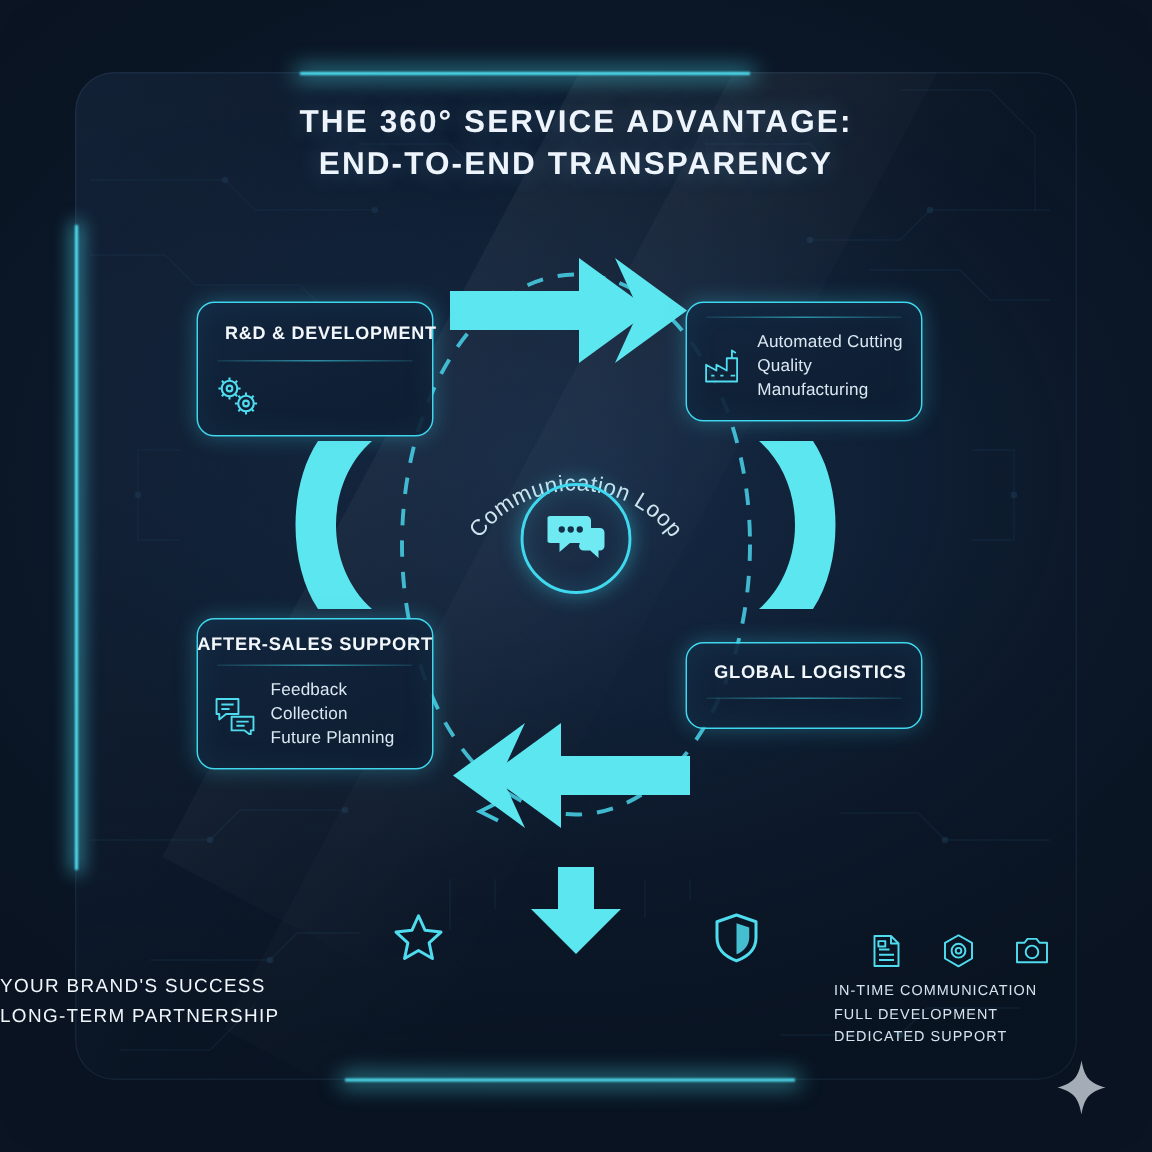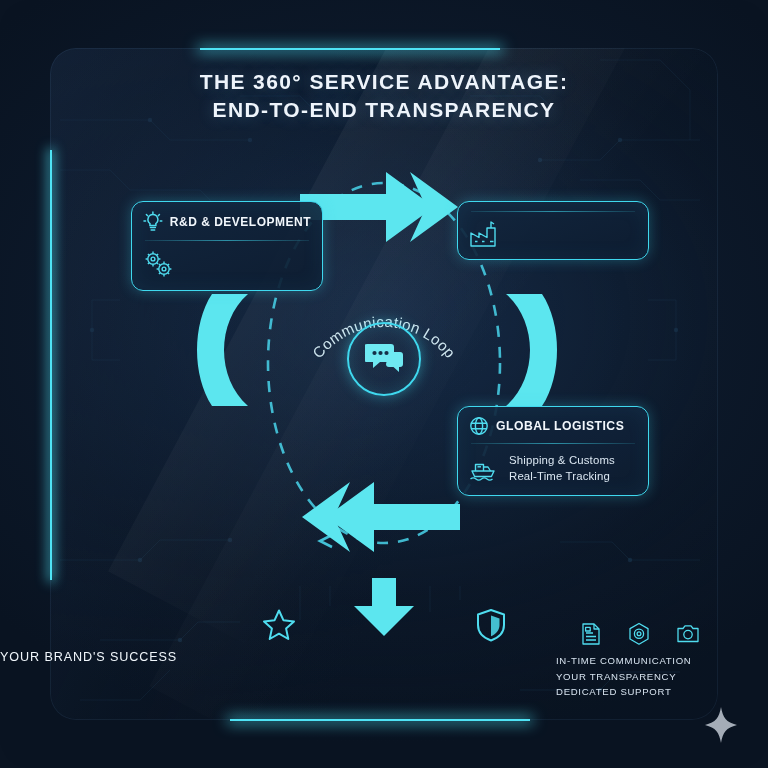--- a/index.html
+++ b/index.html
@@ -85,31 +85,31 @@
     font-size: 21px;
     font-weight: bold;
     letter-spacing: 1.4px;
     line-height: 1.32;
     text-shadow: 0 0 16px rgba(120,200,255,0.30);
   }
 
   
   .card {
     position: absolute;
-    width: 192px;
+    width: 158px;
     border-radius: 12px;
     border: 1.6px solid #3fd8ee;
     background: linear-gradient(160deg, rgba(18,38,62,0.92), rgba(13,28,48,0.92));
     box-shadow: 0 0 14px rgba(63,216,238,0.30), inset 0 0 20px rgba(40,120,165,0.13);
     padding: 9px 11px 11px 11px;
   }
   .card-rd    { left: 131px; top: 201px; }
   .card-pp    { left: 457px; top: 201px; }
   .card-as    { left: 131px; top: 412px; }
-  .card-gl    { left: 457px; top: 406px; }
+  .card-gl    { left: 457px; top: 428px; }
 
   .card-head {
     display: flex;
     align-items: center;
     gap: 7px;
     padding-bottom: 7px;
   }
   .card-head .title-txt {
     color: #f2f7fc;
     font-size: 12.2px;
@@ -325,51 +325,60 @@
   <div class="card card-pp">
     <div class="divider"></div>
     <div class="card-body">
       <svg class="ico" width="30" height="28" viewBox="0 0 30 28">
         <g fill="none" stroke="#4fdcef" stroke-width="1.4" stroke-linejoin="round">
           <path d="M2 26 V13 l8 4.5 V13 l8 4.5 V8 h8 v18 z"></path>
           <path d="M22 8 V2 l3 2"></path>
           <path d="M6 21.5 h2.5 M13 21.5 h2.5 M21 21.5 h3.5"></path>
         </g>
       </svg>
-    </div>
-  </div>
-
+      <div class="card-lines">
+        <div>Automated Cutting</div>
+        <div>Quality Manufacturing</div>
+      </div>
+    </div>
+  </div>
+
+  <div class="card card-as">
+    <div class="card-head">
+      <span class="title-txt">AFTER-SALES SUPPORT</span>
+    </div>
+    <div class="divider"></div>
+    <div class="card-body">
+      <svg class="ico" width="30" height="28" viewBox="0 0 30 28">
+        <g fill="none" stroke="#4fdcef" stroke-width="1.4" stroke-linejoin="round">
+          <path d="M1.5 3 h16 v11 h-9 l-5 4 v-4 h-2 z"></path>
+          <path d="M5 7 h9 M5 10.4 h6"></path>
+          <path d="M12.5 16 h16 v10 h-2 v3.5 l-4.5 -3.5 h-9.5 z"></path>
+          <path d="M16 19.6 h9 M16 22.6 h6"></path>
+        </g>
+      </svg>
+      <div class="card-lines">
+        <div>Feedback Collection</div>
+        <div>Future Planning</div>
+      </div>
+    </div>
+  </div>
 
   <div class="card card-gl">
     <div class="card-head">
       <svg class="ico" width="20" height="20" viewBox="0 0 20 20">
         <g fill="none" stroke="#4fdcef" stroke-width="1.4">
           <circle cx="10" cy="10" r="8.2"></circle>
           <ellipse cx="10" cy="10" rx="3.6" ry="8.2"></ellipse>
           <path d="M2 7.2 h16 M2 12.8 h16"></path>
         </g>
       </svg>
       <span class="title-txt">GLOBAL LOGISTICS</span>
     </div>
     <div class="divider"></div>
-    <div class="card-body">
-      <svg class="ico" width="30" height="26" viewBox="0 0 30 26">
-        <g fill="none" stroke="#4fdcef" stroke-width="1.4" stroke-linejoin="round">
-          <path d="M3 16 h22 l-2.6 5.5 h-16.8 z"></path>
-          <path d="M6.5 16 V9.5 h8 V16"></path>
-          <path d="M14.5 12 h4.5 l2.5 4"></path>
-          <path d="M8.5 11.8 h3.5"></path>
-          <path d="M1.5 24 c2 -1.6 3.5 -1.6 5.5 0 c2 1.6 3.5 1.6 5.5 0 c2 -1.6 3.5 -1.6 5.5 0 c2 1.6 3.5 1.6 5.5 0"></path>
-        </g>
-      </svg>
-      <div class="card-lines">
-        <div>Shipping &amp; Customs</div>
-        <div>Real-Time Tracking</div>
-      </div>
-    </div>
   </div>
 
   <div class="hub">
     <svg width="160" height="120" viewBox="0 0 160 120">
       <defs>
         <path id="loopArc" d="M4 86 A80 80 0 0 1 156 86" fill="none"></path>
       </defs>
       <text font-family="Liberation Sans, sans-serif" font-size="15" fill="#cfe6ef" letter-spacing="0.4">
         <textPath href="#loopArc" startOffset="50%" text-anchor="middle">Communication Loop</textPath>
       </text>
@@ -394,20 +403,21 @@
     </svg>
     <span style="width:56px;"></span>
     <svg class="ico" width="30" height="34" viewBox="0 0 30 34">
       <path d="M15 2 L28 6.5 V17 c0 8 -6 13 -13 15.5 C8 30 2 25 2 17 V6.5 Z" fill="none" stroke="#4fdcef" stroke-width="2" stroke-linejoin="round"></path>
       <path d="M15 7.5 L23.5 10.4 V17 c0 5.6 -4 9.4 -8.5 11.2 Z" fill="#4fdcef" opacity="0.85"></path>
     </svg>
   </div>
 
   <div class="outcome-text">
     <div>YOUR BRAND'S SUCCESS</div>
+    <div>LONG-TERM PARTNERSHIP</div>
   </div>
 
   <div class="footer">
     <div class="footer-icons">
       <svg class="ico" width="22" height="24" viewBox="0 0 22 24">
         <g fill="none" stroke="#4fdcef" stroke-width="1.3" stroke-linejoin="round">
           <path d="M3 2 h11 l5 5 v15 h-16 z"></path>
           <path d="M14 2 v5 h5"></path>
           <path d="M6 11 h7 M6 14.5 h10 M6 18 h10"></path>
           <rect x="5.6" y="5.4" width="4.6" height="3.6"></rect>
@@ -422,21 +432,21 @@
       </svg>
       <svg class="ico" width="24" height="24" viewBox="0 0 24 24">
         <g fill="none" stroke="#4fdcef" stroke-width="1.3" stroke-linejoin="round">
           <path d="M2 6.5 h5 l2 -2.6 h6 l2 2.6 h5 v13 h-20 z"></path>
           <circle cx="12" cy="12.6" r="4.2"></circle>
         </g>
       </svg>
     </div>
     <div class="footer-text">
       <div>IN-TIME COMMUNICATION</div>
-      <div>YOUR TRANSPARENCY</div>
+      <div>FULL DEVELOPMENT</div>
       <div>DEDICATED SUPPORT</div>
     </div>
   </div>
 
   <svg class="sparkle" width="34" height="38" viewBox="0 0 34 38">
     <path d="M17 1 C19 12 22 16 33 19 C22 22 19 26 17 37 C15 26 12 22 1 19 C12 16 15 12 17 1 Z" fill="#b9c2cc" opacity="0.88"></path>
   </svg>
 
 </div>
 

